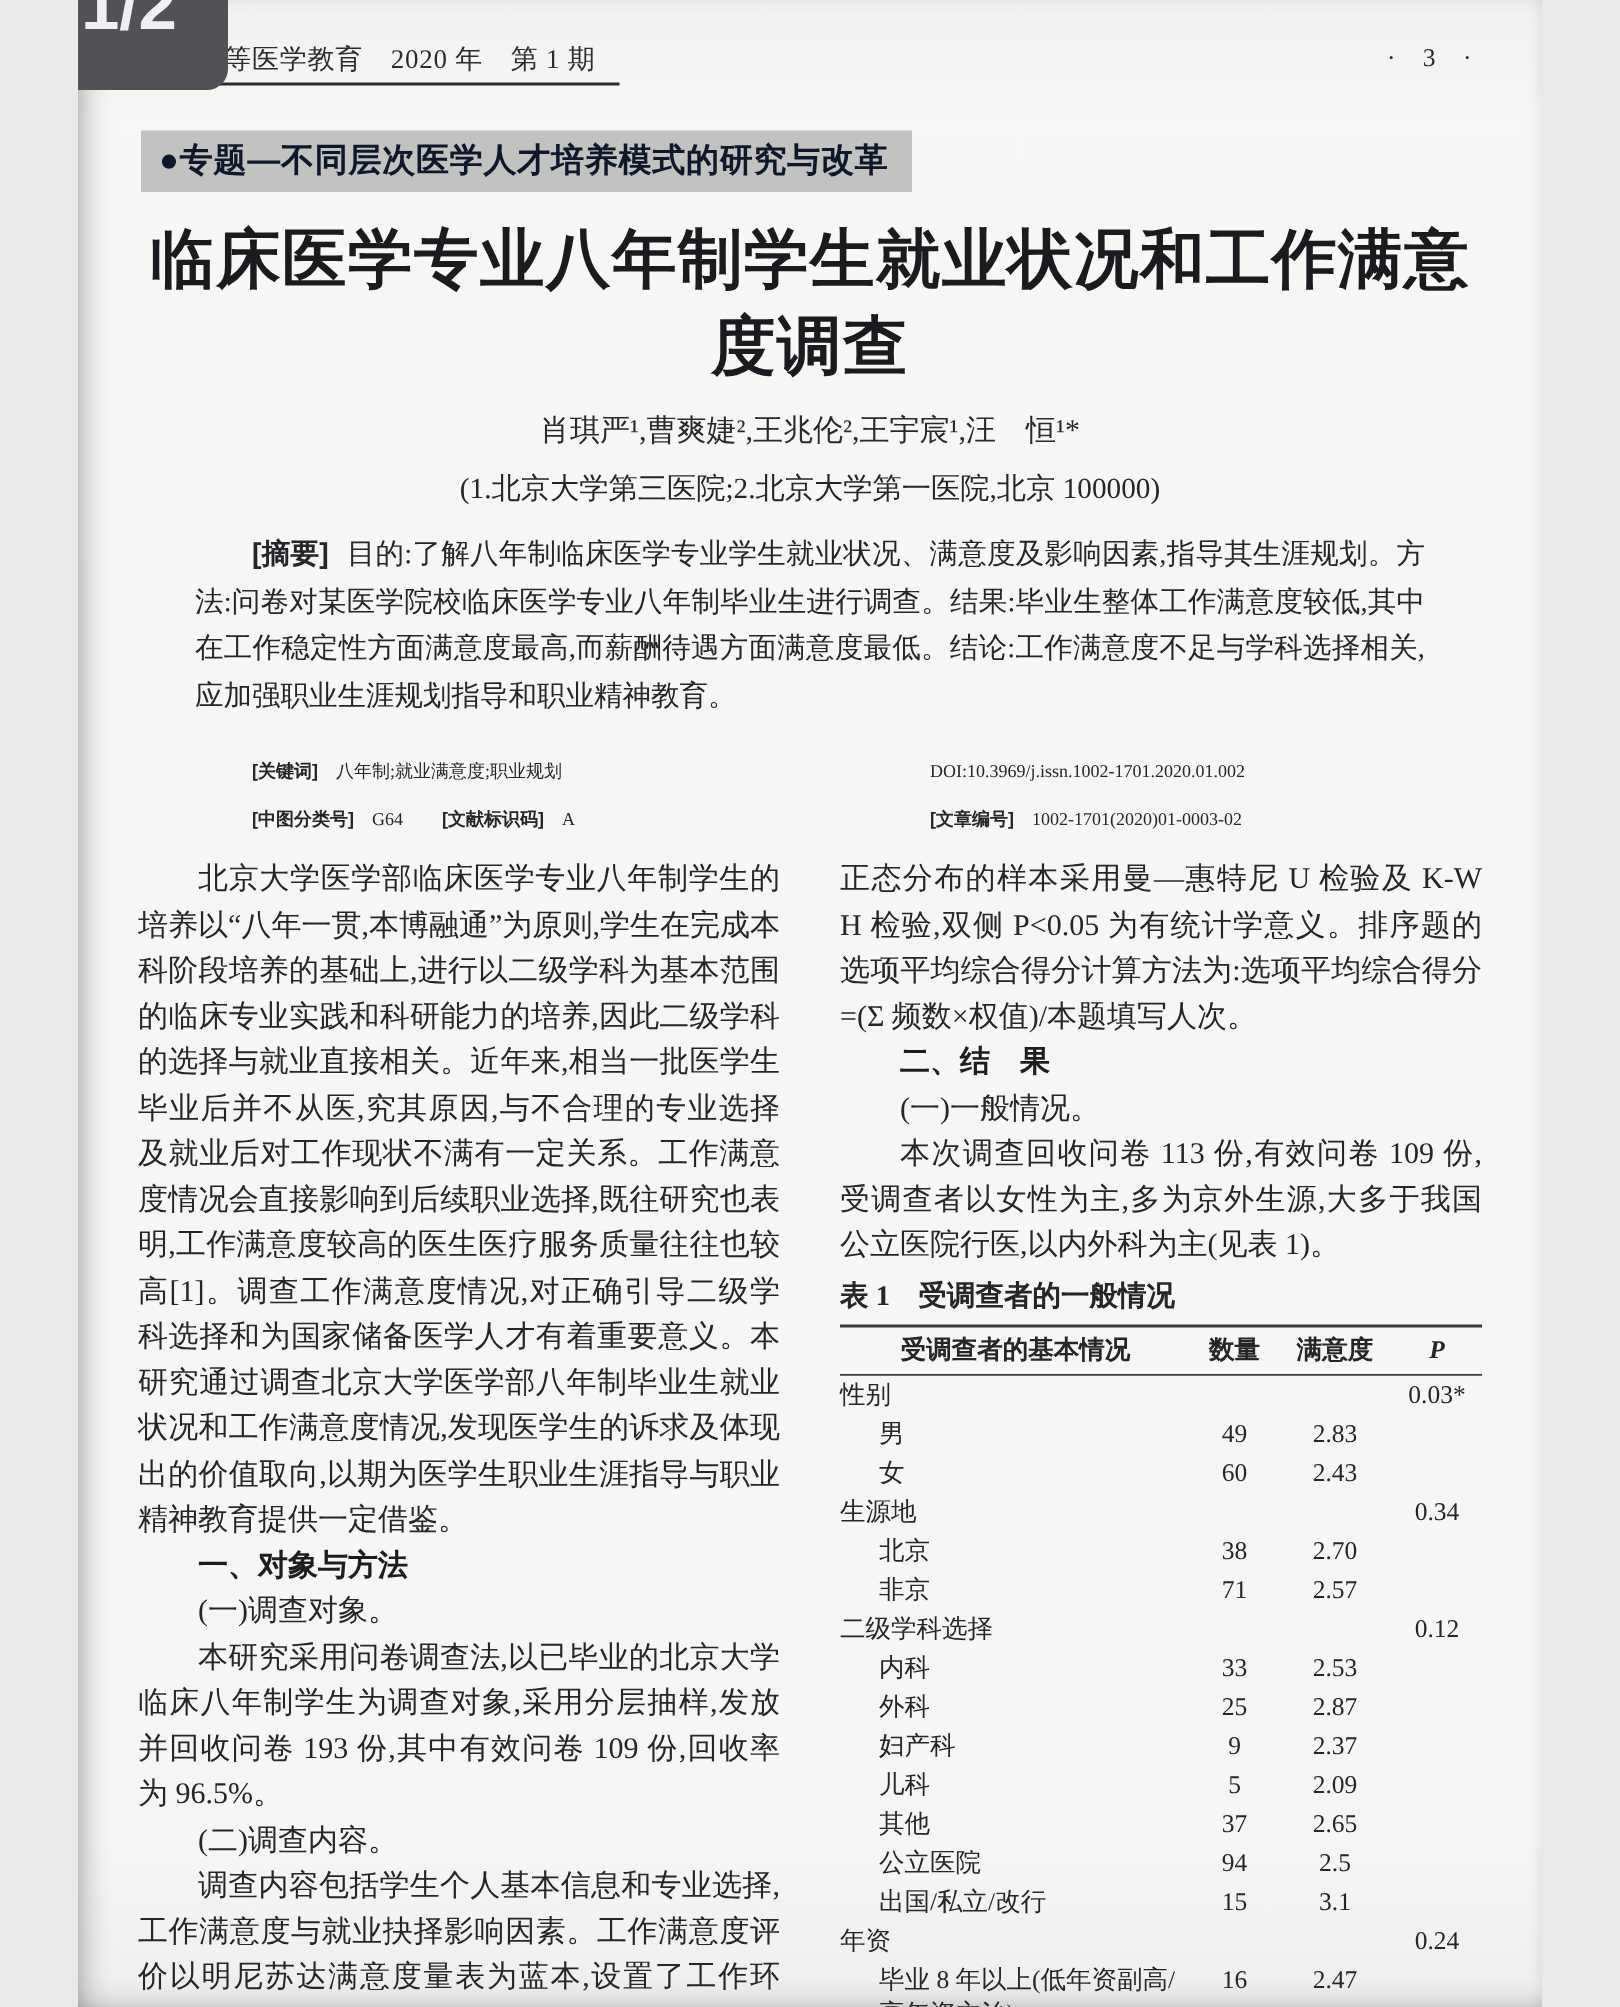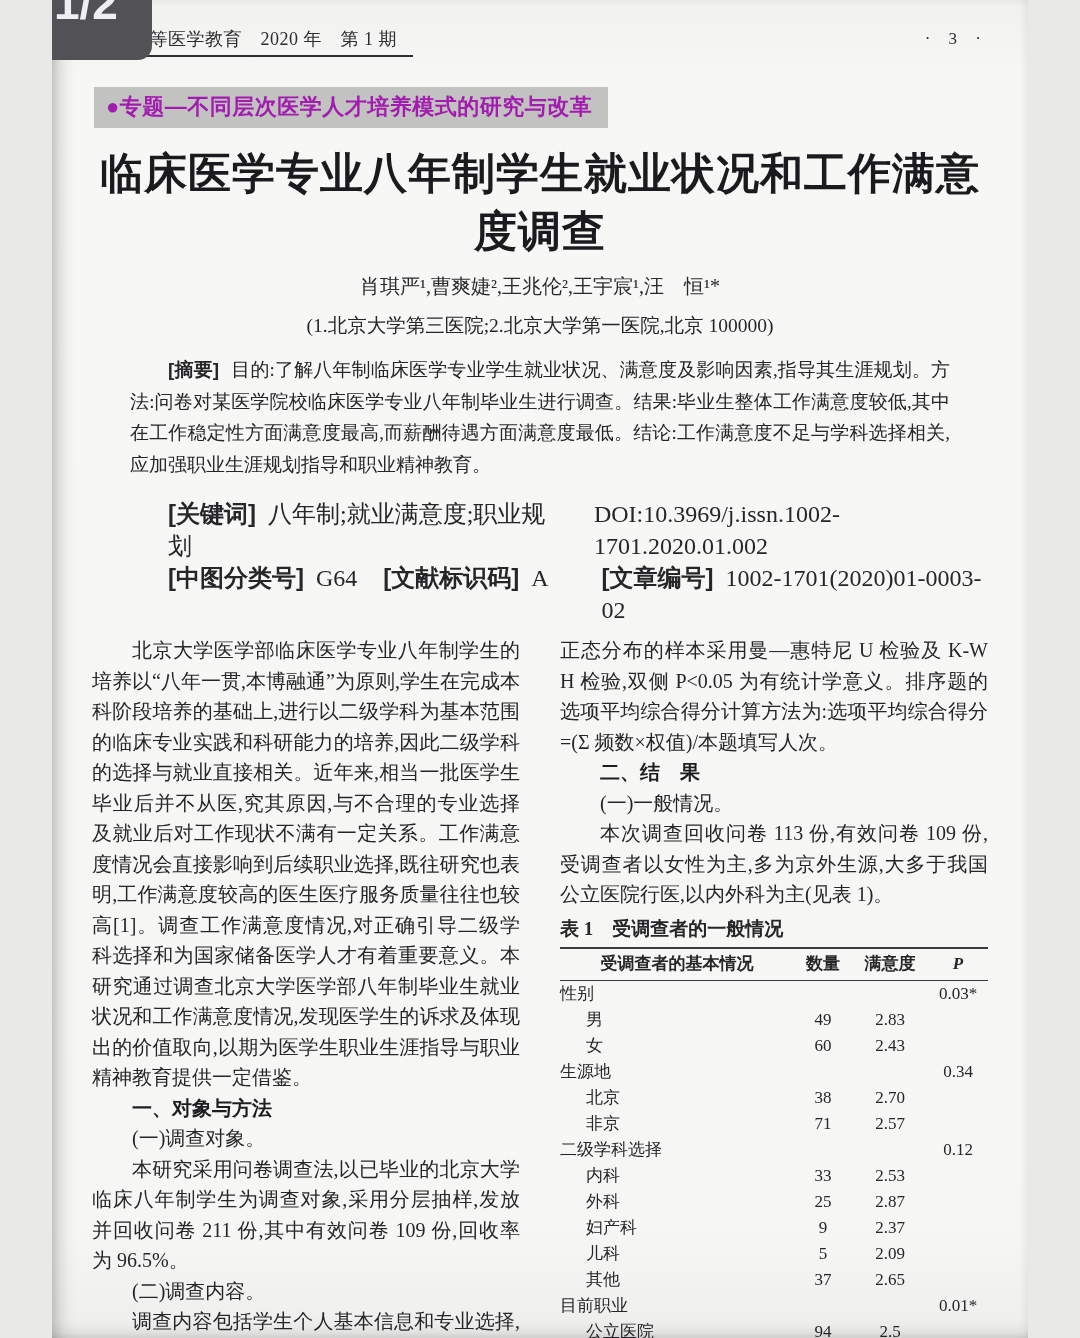--- a/index.html
+++ b/index.html
@@ -20,37 +20,37 @@
     font-family:"Liberation Sans","DejaVu Sans",sans-serif; font-weight:bold; font-size:46px; }
 
   
   .page-header { display:flex; justify-content:space-between; align-items:flex-start;
     padding:27px 40px 0 42px; font-size:18px; color:#2c2c30; }
   .journal { border-bottom:2px solid #2e2e32; padding:0 16px 4px 0; letter-spacing:.5px; }
   .pagenum { font-size:17px; letter-spacing:7px; margin-top:2px; }
 
   
   .banner-row { margin:30px 0 0 42px; }
-  .banner { display:inline-block; background:#c2c2c1; color:#a21caf;
+  .banner { display:inline-block; background:#c2c2c1; color:#0f172a;
     font-family:"Liberation Sans","DejaVu Sans",sans-serif; font-weight:bold;
     font-size:22px; line-height:30px; padding:5px 16px 6px 12px; letter-spacing:.5px; }
 
   
   .title { margin:16px 44px 0; text-align:center; font-size:43px; line-height:58px;
     font-weight:bold; letter-spacing:1px; color:#1b1b1f;
     font-family:"Liberation Sans","DejaVu Sans",sans-serif; }
   .authors { margin-top:13px; text-align:center; font-size:20px; color:#2a2a2e; }
   .affiliation { margin-top:12px; text-align:center; font-size:19.5px; }
 
   
   .abstract { margin:15px 78px 18px; font-size:19px; line-height:31.5px;
     text-align:justify; text-indent:2em; }
   .blabel { font-family:"Liberation Sans","DejaVu Sans",sans-serif; font-weight:bold;
     margin-right:12px; }
-  .meta-row { display:flex; margin:0 40px; font-size:24px; line-height:32px; }
+  .meta-row { display:flex; margin:0 40px; font-size:12px; line-height:32px; }
   .meta-left { width:500px; padding-left:76px; box-sizing:border-box; }
   .meta-right { padding-left:28px; }
   .gap { display:inline-block; width:26px; }
 
   
   .columns { display:flex; gap:40px; padding:9px 40px 0; }
   .col { width:480px; font-size:20px; line-height:30.5px; }
   .col p { margin:0; text-align:justify; }
   .col p.indent { text-indent:2em; }
   .col p.heading { text-indent:2em; font-family:"Liberation Sans","DejaVu Sans",sans-serif;
@@ -115,21 +115,21 @@
       <span class="blabel">[文章编号]</span><span>1002-1701(2020)01-0003-02</span>
     </div>
   </div>
 
   <div class="columns">
 
     <div class="col">
       <p class="indent">北京大学医学部临床医学专业八年制学生的培养以“八年一贯,本博融通”为原则,学生在完成本科阶段培养的基础上,进行以二级学科为基本范围的临床专业实践和科研能力的培养,因此二级学科的选择与就业直接相关。近年来,相当一批医学生毕业后并不从医,究其原因,与不合理的专业选择及就业后对工作现状不满有一定关系。工作满意度情况会直接影响到后续职业选择,既往研究也表明,工作满意度较高的医生医疗服务质量往往也较高[1]。调查工作满意度情况,对正确引导二级学科选择和为国家储备医学人才有着重要意义。本研究通过调查北京大学医学部八年制毕业生就业状况和工作满意度情况,发现医学生的诉求及体现出的价值取向,以期为医学生职业生涯指导与职业精神教育提供一定借鉴。</p>
       <p class="heading">一、对象与方法</p>
       <p class="subheading">(一)调查对象。</p>
-      <p class="indent">本研究采用问卷调查法,以已毕业的北京大学临床八年制学生为调查对象,采用分层抽样,发放并回收问卷 211 份,其中有效问卷 109 份,回收率为 96.5%。</p>
+      <p class="indent">本研究采用问卷调查法,以已毕业的北京大学临床八年制学生为调查对象,采用分层抽样,发放并回收问卷 193 份,其中有效问卷 109 份,回收率为 96.5%。</p>
       <p class="subheading">(二)调查内容。</p>
       <p class="indent">调查内容包括学生个人基本信息和专业选择,工作满意度与就业抉择影响因素。工作满意度评价以明尼苏达满意度量表为蓝本,设置了工作环境、薪酬待遇、职业发展、同事关系、工作强度、成就感、工作稳定性 7 个维度,以李克特量表进行调查,满意度分为不满意、较不满意、一般、较满意、满意 5 个等级。二级学科选择时,评价维度为职业发展、个人兴趣、薪酬待遇、工作强度、社会价值。</p>
 
     </div>
 
     <div class="col">
       <p>正态分布的样本采用曼—惠特尼 U 检验及 K-W H 检验,双侧 P&lt;0.05 为有统计学意义。排序题的选项平均综合得分计算方法为:选项平均综合得分=(Σ 频数×权值)/本题填写人次。</p>
       <p class="heading">二、结　果</p>
       <p class="subheading">(一)一般情况。</p>
       <p class="indent">本次调查回收问卷 113 份,有效问卷 109 份,受调查者以女性为主,多为京外生源,大多于我国公立医院行医,以内外科为主(见表 1)。</p>
@@ -211,26 +211,20 @@
               <td class="num c-sat">2.09</td>
               <td class="num c-p"></td>
             </tr>
             <tr>
               <td class="lbl sub">其他</td>
               <td class="num c-count">37</td>
               <td class="num c-sat">2.65</td>
               <td class="num c-p"></td>
             </tr>
             <tr>
-              <td class="lbl">目前职业</td>
-              <td class="num c-count"></td>
-              <td class="num c-sat"></td>
-              <td class="num c-p">0.01*</td>
-            </tr>
-            <tr>
               <td class="lbl sub">公立医院</td>
               <td class="num c-count">94</td>
               <td class="num c-sat">2.5</td>
               <td class="num c-p"></td>
             </tr>
             <tr>
               <td class="lbl sub">出国/私立/改行</td>
               <td class="num c-count">15</td>
               <td class="num c-sat">3.1</td>
               <td class="num c-p"></td>

